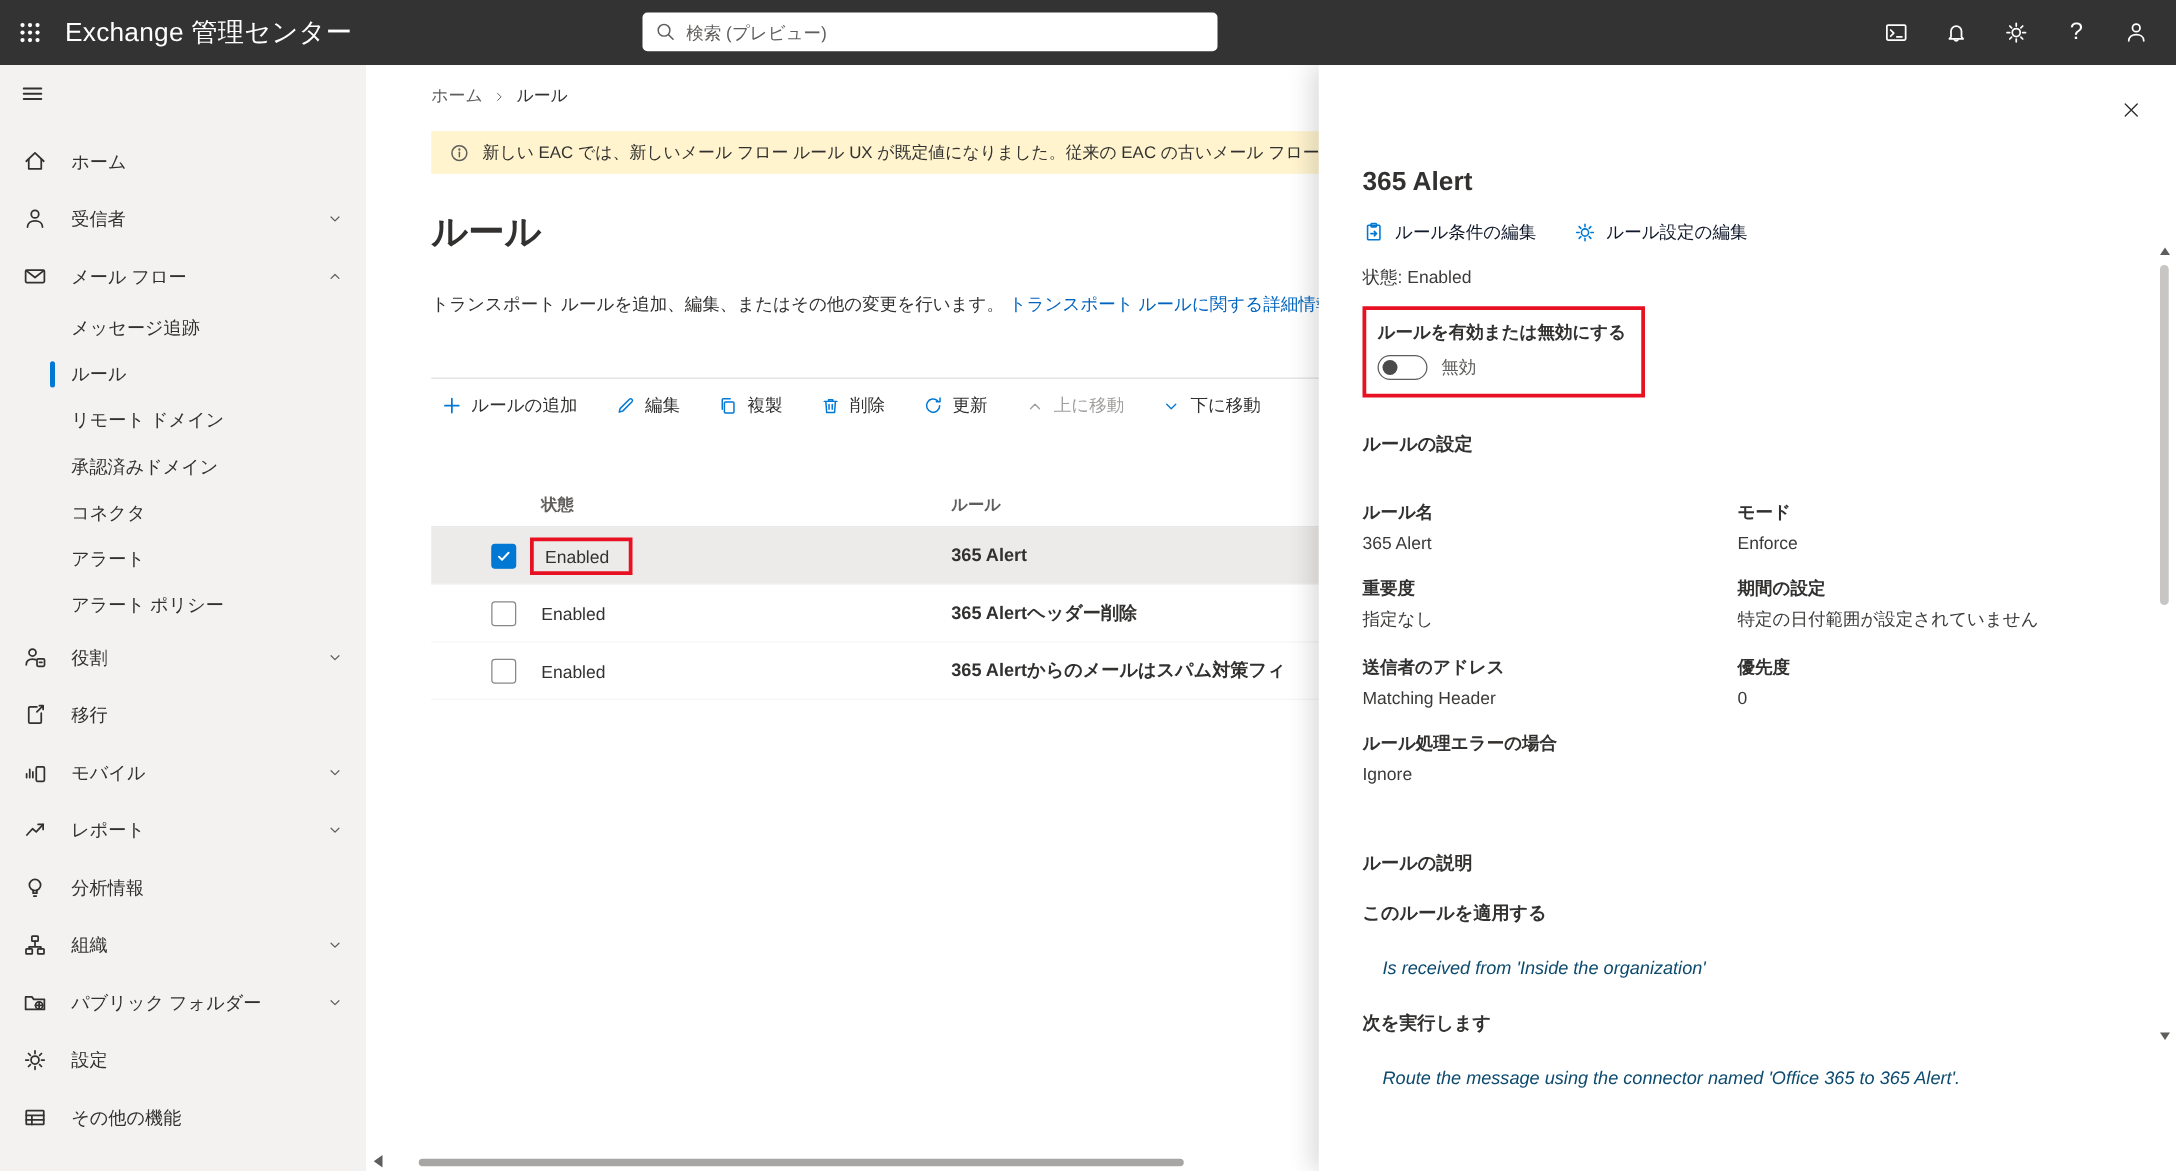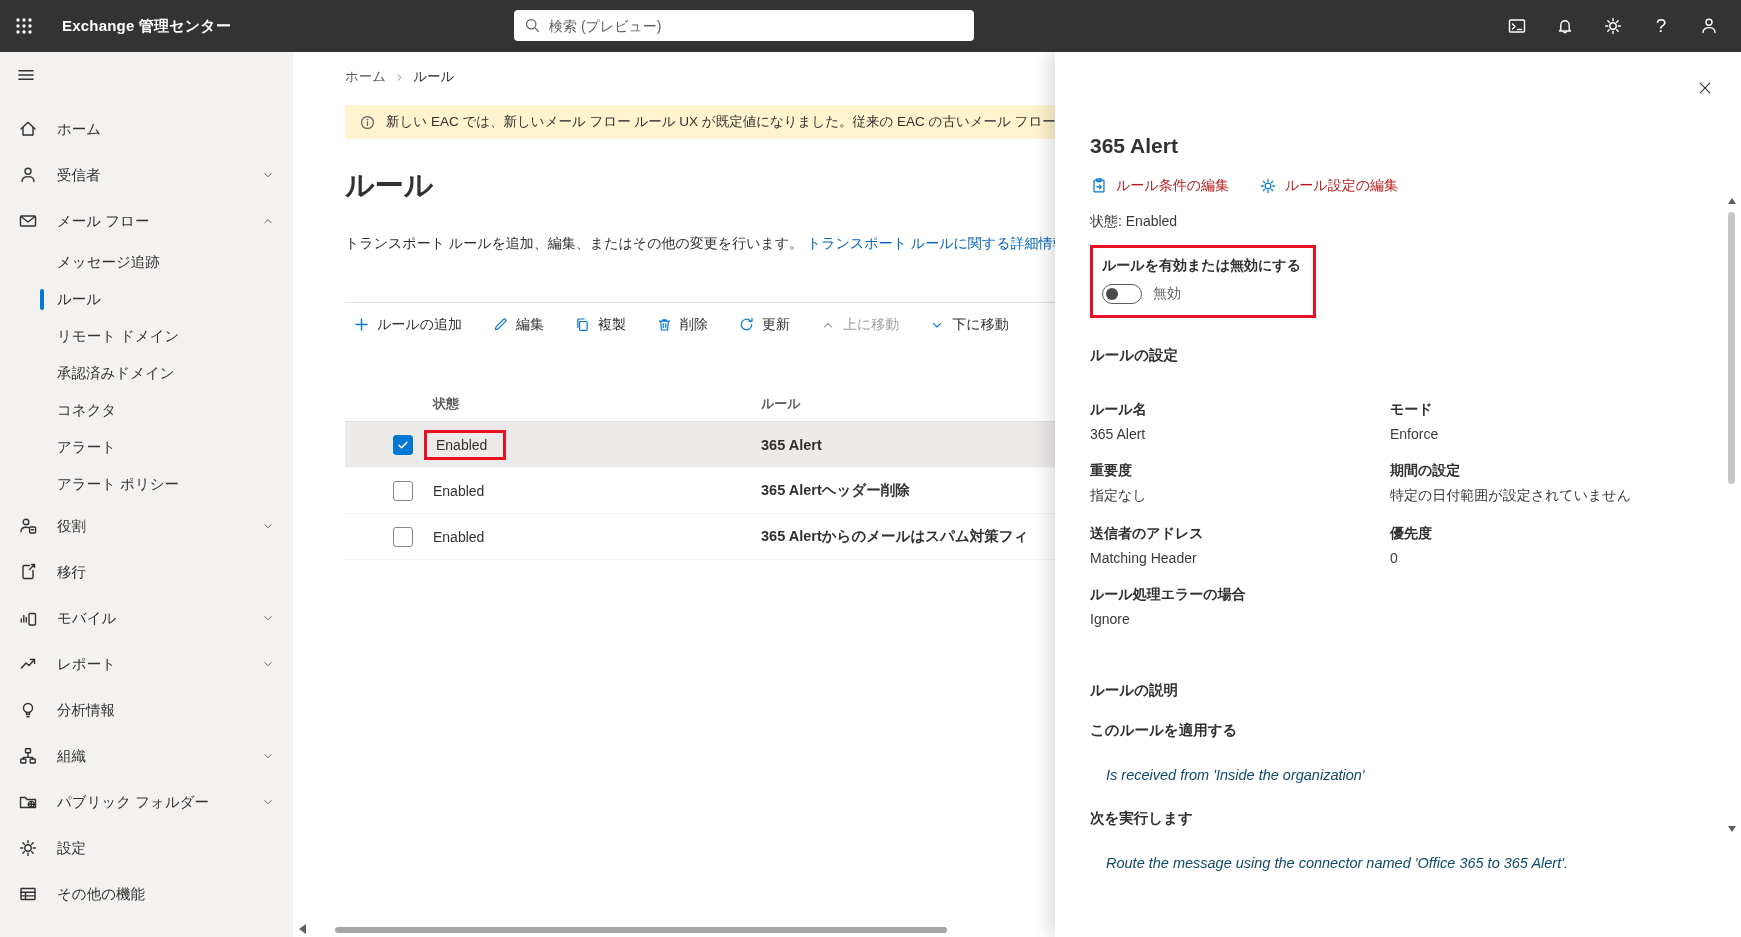--- a/index.html
+++ b/index.html
@@ -9,21 +9,21 @@
     font-size:14px; color:#323130; background:#fff;
     position:relative; overflow:hidden;
   }
   .ic { display:inline-block; vertical-align:middle; fill:none; stroke:currentColor;
         stroke-width:1.4; stroke-linecap:round; stroke-linejoin:round; }
 
   
   .topbar { position:absolute; left:0; top:0; width:1741px; height:52px;
             background:#333333; color:#fff; display:flex; align-items:center; z-index:60; }
   .waffle-btn { width:48px; height:52px; display:flex; align-items:center; justify-content:center; cursor:pointer; }
-  .app-title { font-size:15px; font-weight:700; letter-spacing:.2px; margin-left:14px; }
+  .app-title { font-size:21px; font-weight:400; letter-spacing:.2px; margin-left:4px; }
   .search-box { position:absolute; left:514px; top:10px; width:460px; height:31px;
                 background:#fff; border-radius:4px; display:flex; align-items:center;
                 padding:0 10px; color:#605e5c; }
   .search-box input { border:none; outline:none; flex:1; font-size:14px; margin-left:8px;
                       font-family:inherit; color:#323130; background:transparent; }
   .search-box input::placeholder { color:#605e5c; }
   .topbar-right { position:absolute; right:8px; top:0; height:52px; display:flex; align-items:center; }
   .tb-btn { width:48px; height:52px; display:flex; align-items:center; justify-content:center;
             color:#ffffff; cursor:pointer; font-size:18px; }
 
@@ -75,21 +75,21 @@
   .hscroll-thumb { position:absolute; left:42px; bottom:4px; width:612px; height:6px;
         background:#a8a6a4; border-radius:3px; }
 
   
   .panel { position:absolute; left:1055px; top:52px; width:686px; height:885px; background:#fff;
            box-shadow:-6px 0 18px rgba(0,0,0,.14); z-index:50; padding:0 60px 0 35px; }
   .panel-close { position:absolute; top:22px; right:22px; width:28px; height:28px;
                  display:flex; align-items:center; justify-content:center; cursor:pointer; color:#323130; }
   .panel-title { margin-top:82px; font-size:21px; font-weight:700; }
   .panel-actions { margin-top:19px; display:flex; gap:30px; }
-  .p-act { display:flex; align-items:center; gap:8px; font-size:14px; cursor:pointer; color:#b91c1c; }
+  .p-act { display:flex; align-items:center; gap:8px; font-size:14px; cursor:pointer; color:#0f172a; }
   .p-act .ticon { color:#0078d4; }
   .p-status { margin-top:18px; font-size:14px; color:#3b3a39; }
   .toggle-box { margin-top:14px; border:3px solid #e81123; width:fit-content; padding:9px 12px 11px 9px; }
   .toggle-label { font-weight:700; font-size:14px; }
   .toggle-row { margin-top:9px; display:flex; align-items:center; gap:11px; }
   .toggle { width:40px; height:20px; border:1px solid #605e5c; border-radius:10px;
             position:relative; cursor:pointer; background:#fff; }
   .toggle .knob { position:absolute; left:3px; top:3px; width:12px; height:12px;
                   border-radius:50%; background:#4a4a4a; }
   .toggle-state { color:#605e5c; font-size:14px; }

